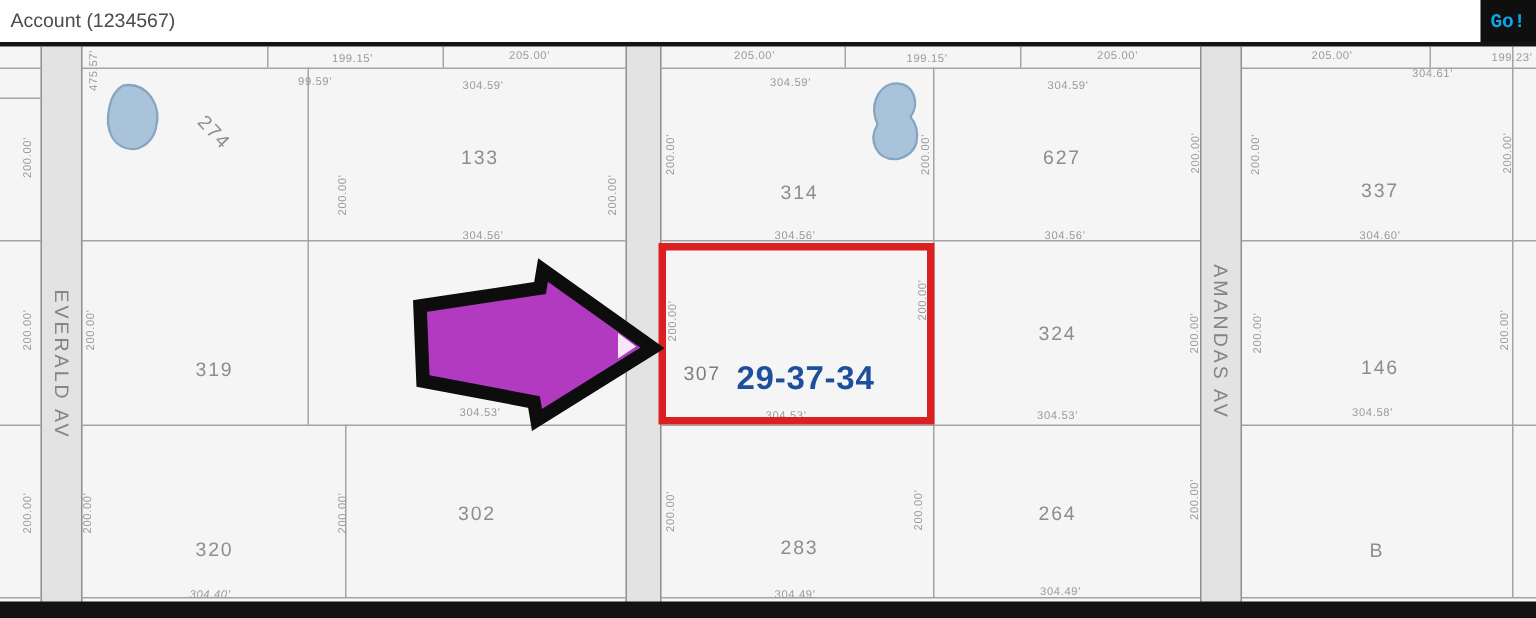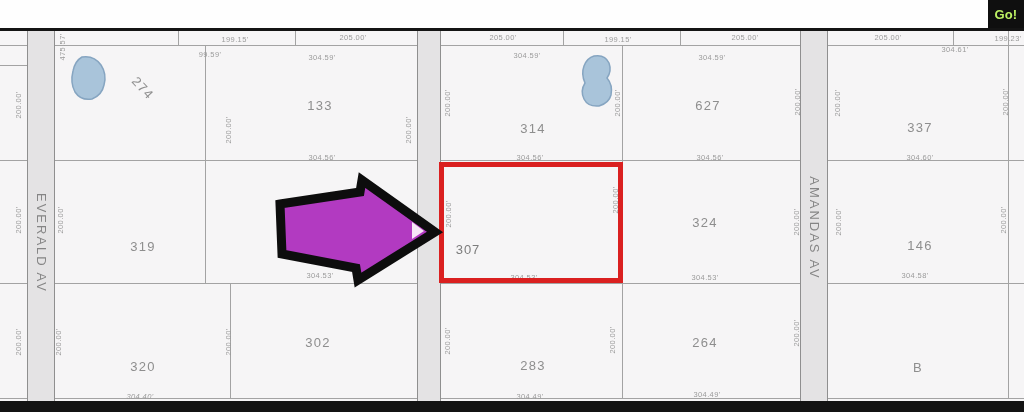--- a/index.html
+++ b/index.html
@@ -26,37 +26,38 @@
         font-size:13px;letter-spacing:1px;color:#7d7d7d;z-index:5}
   #sel-sec{position:absolute;left:537px;top:252px;transform:translate(-50%,-50%);
         font-size:22px;font-weight:bold;letter-spacing:.5px;color:var(--selected-blue);z-index:5}
   #arrow{position:absolute;left:253px;top:165px;z-index:6}
   #copyright{position:absolute;left:3px;top:384px;font-size:14px;color:#5c5c5c;z-index:8;white-space:nowrap}
   #bottombar{position:absolute;left:0;top:401px;width:1024px;height:11px;background:var(--bar-black);z-index:7}
 
   #topbar{position:absolute;left:0;top:0;width:1024px;height:31px;background:#fefefe;
         border-bottom:3px solid #141414;z-index:10}
   #account{display:inline-block;padding-left:7px;line-height:28px;font-size:13px;color:#4c4c4c}
-  #gobtn{position:absolute;right:0;top:0;height:28px;background:#0f0f0f;color:#bef264;
-        border:none;font-family:Liberation Sans, sans-serif;font-weight:bold;font-size:13px;
+  #gobtn{position:absolute;right:0;top:0;height:28px;background:#0f0f0f;color:#0ea5e9;
+        border:none;font-family:Liberation Mono, monospace;font-weight:bold;font-size:13px;
         padding:0 7px;cursor:pointer}
 </style>
 </head>
 <body>
 
 <div id="map">
   <div class="map-bg"></div>
 
   <svg id="ponds" width="1024" height="412">
     <path d="M82,57 Q94,55 101,65 Q107,74 104,85 Q102,95 92,99 Q81,101 75,92 Q70,83 73,71 Q75,61 82,57 Z" style="fill:var(--pond-fill);stroke:var(--pond-line);stroke-width:1.5"></path>
     <path d="M594,56 Q605,54 609,63 Q612,71 607,78 Q613,85 611,95 Q609,103 599,106 Q588,107 584,99 Q580,91 585,83 Q581,74 584,66 Q587,58 594,56 Z" style="fill:var(--pond-fill);stroke:var(--pond-line);stroke-width:1.5"></path>
   </svg>
 
   <div id="selected-box"></div>
   <div id="sel-num">307</div>
+  <div id="sel-sec">29-37-34</div>
 
   <svg id="arrow" width="195" height="130">
     <polygon points="27,39 107,27 109,15 182,67 105,115 103,103 29,89" style="fill:var(--arrow-fill);stroke:var(--arrow-outline);stroke-width:9;stroke-linejoin:miter"></polygon>
     <polygon points="159,57 159,74 171,66" style="fill:#f6e6f6"></polygon>
   </svg>
 
   <div id="bottombar"></div>
 <div class="hline" style="left: 0px; top: 45px; width: 1024px;"></div>
     <div class="hline" style="left: 0px; top: 65px; width: 28px;"></div>
     <div class="hline" style="left: 0px; top: 160px; width: 1024px;"></div>
@@ -133,14 +134,15 @@
     <div class="dim dimv" style="left: 1003px; top: 220px;">200.00'</div>
     <div class="dim dimv" style="left: 18px; top: 342px;">200.00'</div>
     <div class="dim dimv" style="left: 58px; top: 342px;">200.00'</div>
     <div class="dim dimv" style="left: 228px; top: 342px;">200.00'</div>
     <div class="dim dimv" style="left: 447px; top: 341px;">200.00'</div>
     <div class="dim dimv" style="left: 612px; top: 340px;">200.00'</div>
     <div class="dim dimv" style="left: 796px; top: 333px;">200.00'</div>
   </div>
 
 <div id="topbar">
+  <span id="account">Account (1234567)</span>
   <button id="gobtn">Go!</button>
 </div>
 
 </body></html>

